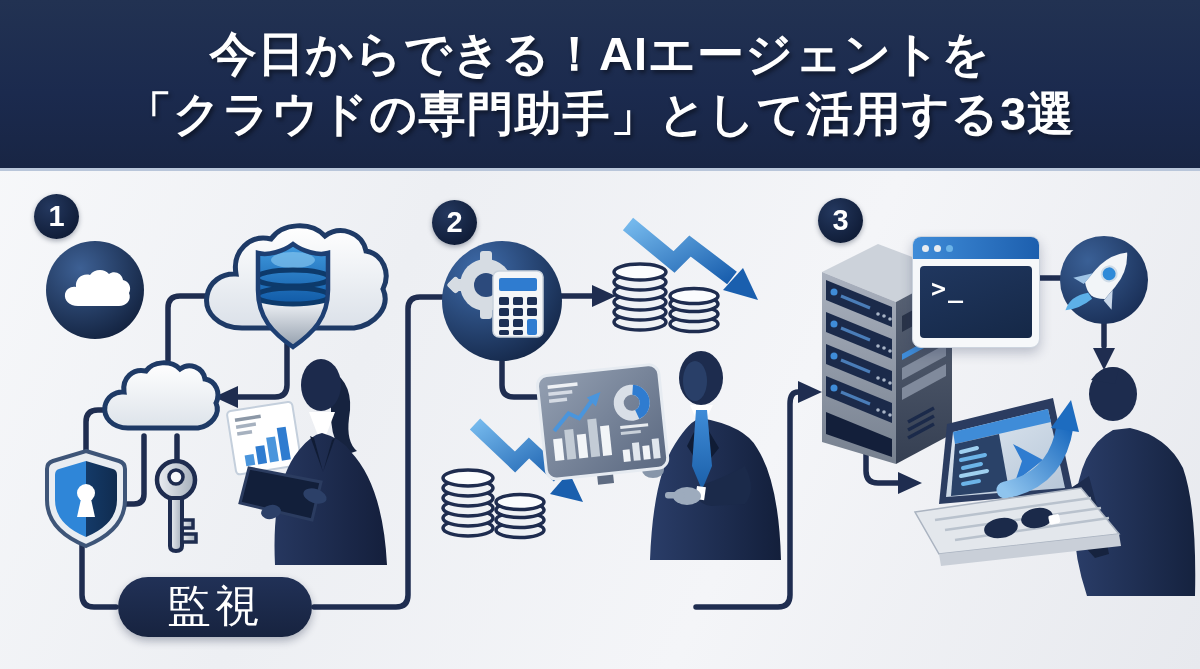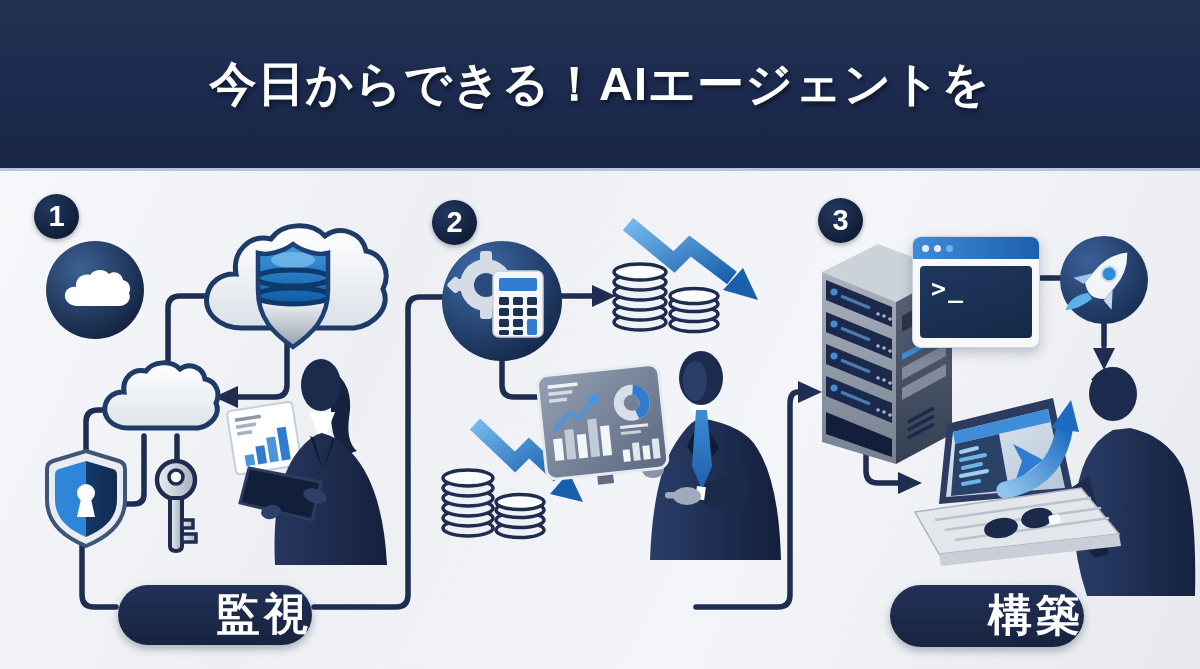--- a/index.html
+++ b/index.html
@@ -26,23 +26,23 @@
   
   .badge{
     position:absolute;width:45px;height:45px;border-radius:50%;
     background:radial-gradient(circle at 35% 30%,#24385f,#101d38 75%);
     color:#fff;font-weight:800;font-size:29px;display:flex;align-items:center;justify-content:center;
     box-shadow:0 2px 5px rgba(15,25,50,.35);
   }
   
   .pill{
     position:absolute;background:linear-gradient(180deg,#213157,#17233f);
-    border-radius:34px;display:flex;align-items:center;justify-content:flex-end;
-    color:#fff;font-weight:700;letter-spacing:4px;
-    box-shadow:0 4px 8px rgba(18,28,55,.3);z-index:6;margin-top:8px;
+    border-radius:34px;display:flex;align-items:center;justify-content:center;
+    color:#fff;font-weight:400;letter-spacing:4px;
+    box-shadow:0 4px 8px rgba(18,28,55,.3);z-index:6;
   }
   .pill span{font-size:44px;transform:translateY(-1px);}
   
   .term{
     position:absolute;left:912px;top:236px;width:128px;height:112px;
     background:#f6f8fa;border:1px solid #ccd4de;border-radius:9px;
     box-shadow:0 5px 12px rgba(30,44,79,.25);z-index:4;box-sizing:border-box;
   }
   .term .bar{
     height:22px;border-radius:8px 8px 0 0;
@@ -57,20 +57,21 @@
     font-weight:bold;font-size:25px;padding:8px 0 0 11px;box-sizing:border-box;letter-spacing:2px;
   }
 </style>
 </head>
 <body>
 
 <div class="stage">
 
   <div class="banner">
     <div class="t">今日からできる！AIエージェントを</div>
+    <div class="t">「クラウドの専門助手」として活用する3選</div>
   </div>
 
   <svg class="abs" style="left:0;top:0;z-index:1" width="1200" height="669" viewBox="0 0 1200 669">
     <g fill="none" stroke="#1f2d50" stroke-width="5.5" stroke-linecap="round">
       <path d="M206 296 H180 Q168 296 168 308 V360"></path>
       <path d="M287 344 V385 Q287 397 275 397 H238"></path>
       <path d="M106 410 H98 Q86 410 86 422 V451"></path>
       <path d="M144 436 V494 Q144 504 134 504 H124"></path>
       <path d="M177 436 V460"></path>
       <path d="M82 545 V595 Q82 607 94 607 H116"></path>
@@ -504,17 +505,14 @@
           <stop offset="1" stop-color="#15223f"></stop>
         </linearGradient>
       </defs>
     <ellipse cx="78" cy="36" rx="24" ry="27" fill="#1d2c4e"></ellipse>
     <path d="M56 22 Q66 6 84 10 L80 26 Z" fill="#1d2c4e"></path>
     <path d="M40 150 Q44 90 78 72 L95 70 Q132 78 148 110 Q162 150 160 238 L52 238 Q36 190 40 150 Z" fill="url(#ptg)"></path>
     <path d="M54 118 Q22 140 2 148 L8 172 Q44 174 64 156 Z" fill="#1d2c4e"></path>
     <path d="M60 200 Q40 180 34 160 L58 150 Q70 170 74 196 Z" fill="#16233f"></path>
   </svg>
 
-  <div class="pill" style="left:890px;top:577px;width:194px;height:62px">
-    <span>構築</span>
-  </div>
 
 </div>
 
 </body></html>

